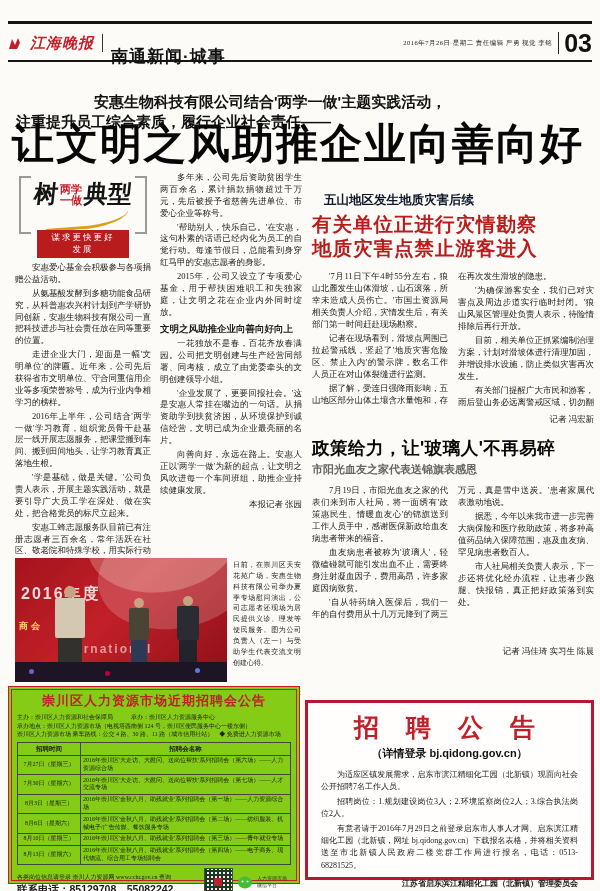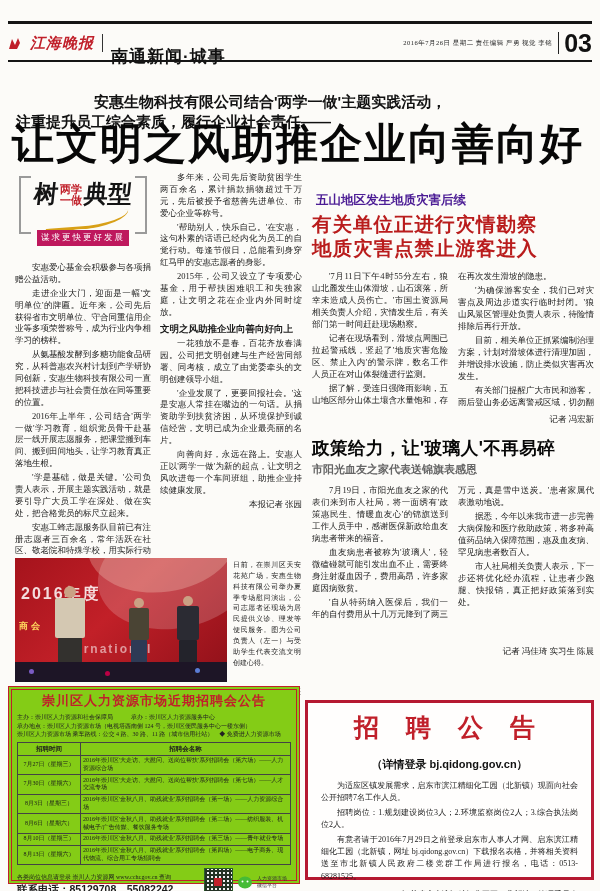--- a/index.html
+++ b/index.html
@@ -39,23 +39,23 @@
   .stamp{position:relative;width:128px;height:84px;margin:0 auto 6px auto;}
   .stamp .bracket{position:absolute;width:10px;height:54px;border:2px solid #9a9a9a;top:4px;}
   .stamp .bl{left:0;border-right:none;}
   .stamp .br{right:0;border-left:none;}
   .stamp-row{position:absolute;top:6px;left:12px;right:12px;display:flex;align-items:center;justify-content:center;gap:2px;}
   .stamp-big{font-family:"Liberation Serif",serif;font-weight:bold;font-size:24px;color:#141414;transform:skewX(-6deg);}
   .stamp-mid{display:flex;flex-direction:column;align-items:center;line-height:1;}
   .stamp-red{color:#c0202a;font-weight:bold;font-size:11px;}
   .stamp-swoosh{position:absolute;left:26px;right:18px;top:40px;height:14px;
                 border-bottom:3px solid #d8a017;border-radius:0 0 60%/0 0 100% 0;transform:rotate(-4deg);}
-  .stamp-banner{position:absolute;left:18px;right:18px;top:58px;background:#be185d;color:#fff;
+  .stamp-banner{position:absolute;left:18px;right:18px;top:58px;background:#b91c1c;color:#fff;
                 font-family:"Liberation Sans",sans-serif;font-size:8.5px;text-align:center;
-                padding:2px 0;letter-spacing:2px;}
+                padding:2px 12px;letter-spacing:2px;}
   
   .photo{position:absolute;left:15px;top:558px;width:212px;height:124px;overflow:hidden;
          background:linear-gradient(135deg,#a5131c 0%,#c22028 45%,#8e1019 100%);}
   .photo .arc1{position:absolute;right:-30px;top:-40px;width:160px;height:110px;border-radius:50%;
                background:rgba(255,255,255,.18);transform:rotate(-12deg);}
   .photo .arc2{position:absolute;right:-10px;top:-66px;width:150px;height:100px;border-radius:50%;
                background:rgba(255,240,220,.25);transform:rotate(-8deg);}
   .photo .bigtext{position:absolute;left:6px;top:26px;color:rgba(255,255,255,.85);
                   font-family:"Liberation Sans",sans-serif;font-weight:bold;font-size:16px;letter-spacing:2px;}
   .photo .latin{position:absolute;left:60px;bottom:26px;color:rgba(255,255,255,.55);
@@ -66,21 +66,21 @@
   .photo .dot{position:absolute;width:5px;height:5px;border-radius:50%;}
   .fig{position:absolute;}
   .fig .head{width:10px;height:10px;border-radius:50%;background:#caa184;margin:0 auto;}
   .fig .torso{border-radius:2px;}
   .fig .legs{border-radius:1px;}
   .caption{position:absolute;left:233px;top:560px;width:68px;font-size:7px;line-height:1.55;
            text-align:justify;color:#222;}
   .caption .credit{display:block;text-align:right;margin-top:19px;}
   
   .right-zone{position:absolute;left:312px;top:192px;width:282px;}
-  .geo-kicker{font-family:"Liberation Sans",sans-serif;font-weight:bold;font-size:12.5px;color:#4c1d95;margin:0 0 4px 4px;}
+  .geo-kicker{font-family:"Liberation Sans",sans-serif;font-weight:bold;font-size:12.5px;color:#0f172a;margin:0 0 4px 12px;}
   .geo-headline{font-family:"Liberation Serif",serif;font-weight:bold;font-size:19.5px;
                 letter-spacing:1px;line-height:1.25;color:#b91c1c;margin:0 0 8px 0;}
   .two-col{column-count:2;column-gap:10px;font-size:8.5px;line-height:1.42;text-align:justify;}
   .two-col p{margin:0 0 2px 0;text-indent:2em;}
   .byline-r{text-align:right;font-size:8.5px;margin:2px 0 10px 0;}
   .policy-headline{font-family:"Liberation Sans",sans-serif;font-weight:900;font-size:17.5px;
                    letter-spacing:.5px;color:#070707;margin:6px 0 2px 0;}
   .policy-sub{font-family:"Liberation Sans",sans-serif;font-weight:bold;font-size:11px;color:#666;margin:0 0 7px 0;}
   
   .jobfair{position:absolute;left:8px;top:686px;width:290px;height:196px;border:1px solid #c0202a;background:#84cc16;}
@@ -102,21 +102,21 @@
       repeating-linear-gradient(0deg,#243324 0 2px,transparent 2px 4px),
       repeating-linear-gradient(90deg,#243324 0 2px,#f2f2f2 2px 4px);position:relative;}
   .qr::after{content:"";position:absolute;left:9px;top:9px;width:8px;height:8px;background:#c0202a;}
   .qr-caption{font-size:5px;color:#333;width:34px;line-height:1.3;}
   
   .recruit{position:absolute;left:305px;top:700px;width:289px;height:180px;border:3px solid #b51931;
            background:#fffefd;box-sizing:border-box;padding:8px 13px 6px 13px;}
   .rc-title{font-family:"Liberation Sans",sans-serif;font-weight:900;font-size:25px;color:#c0202a;
             text-align:center;letter-spacing:10px;margin:0;}
   .rc-sub{font-family:"Liberation Sans",sans-serif;font-weight:bold;font-size:11px;color:#111;
-          text-align:center;margin:13px 0 8px 0;}
+          text-align:center;margin:2px 0 8px 0;}
   .rc-body p{font-size:8px;line-height:1.55;text-align:justify;text-indent:2em;margin:0 0 2px 0;}
   .rc-sign{font-size:8px;text-align:right;margin:6px 0 0 0;font-weight:bold;}
   .rc-sign2{font-size:8px;text-align:right;margin:1px 0 0 0;font-weight:bold;letter-spacing:4px;}
 </style>
 </head>
 <body>
 
 <div class="page">
 
   <div class="top-rule"></div>
@@ -154,22 +154,22 @@
         <span class="stamp-mid">
           <span class="stamp-red">两学</span>
           <span class="stamp-red">一做</span>
         </span>
         <span class="stamp-big">典型</span>
       </div>
       <div class="stamp-swoosh"></div>
       <div class="stamp-banner">谋求更快更好发展</div>
     </div>
     <p>安惠爱心基金会积极参与各项捐赠公益活动。</p>
+    <p>从氨基酸发酵到多糖功能食品研究，从科普惠农兴村计划到产学研协同创新，安惠生物科技有限公司一直把科技进步与社会责任放在同等重要的位置。</p>
     <p>走进企业大门，迎面是一幅'文明单位'的牌匾。近年来，公司先后获得省市文明单位、守合同重信用企业等多项荣誉称号，成为行业内争相学习的榜样。</p>
-    <p>从氨基酸发酵到多糖功能食品研究，从科普惠农兴村计划到产学研协同创新，安惠生物科技有限公司一直把科技进步与社会责任放在同等重要的位置。</p>
     <p>2016年上半年，公司结合'两学一做'学习教育，组织党员骨干赴基层一线开展志愿服务，把课堂搬到车间、搬到田间地头，让学习教育真正落地生根。</p>
     <p>'学是基础，做是关键。'公司负责人表示，开展主题实践活动，就是要引导广大员工学在深处、做在实处，把合格党员的标尺立起来。</p>
     <p>安惠工蜂志愿服务队目前已有注册志愿者三百余名，常年活跃在社区、敬老院和特殊学校，用实际行动传递着企业的温度。</p>
   </div>
 
   <div class="col col-center">
     <p>多年来，公司先后资助贫困学生两百余名，累计捐款捐物超过千万元，先后被授予省慈善先进单位、市爱心企业等称号。</p>
     <p>'帮助别人，快乐自己。'在安惠，这句朴素的话语已经内化为员工的自觉行动。每逢节假日，总能看到身穿红马甲的安惠志愿者的身影。</p>
     <p>2015年，公司又设立了专项爱心基金，用于帮扶困难职工和失独家庭，让文明之花在企业内外同时绽放。</p>
     <p class="inline-subhead">文明之风助推企业向善向好向上</p>

